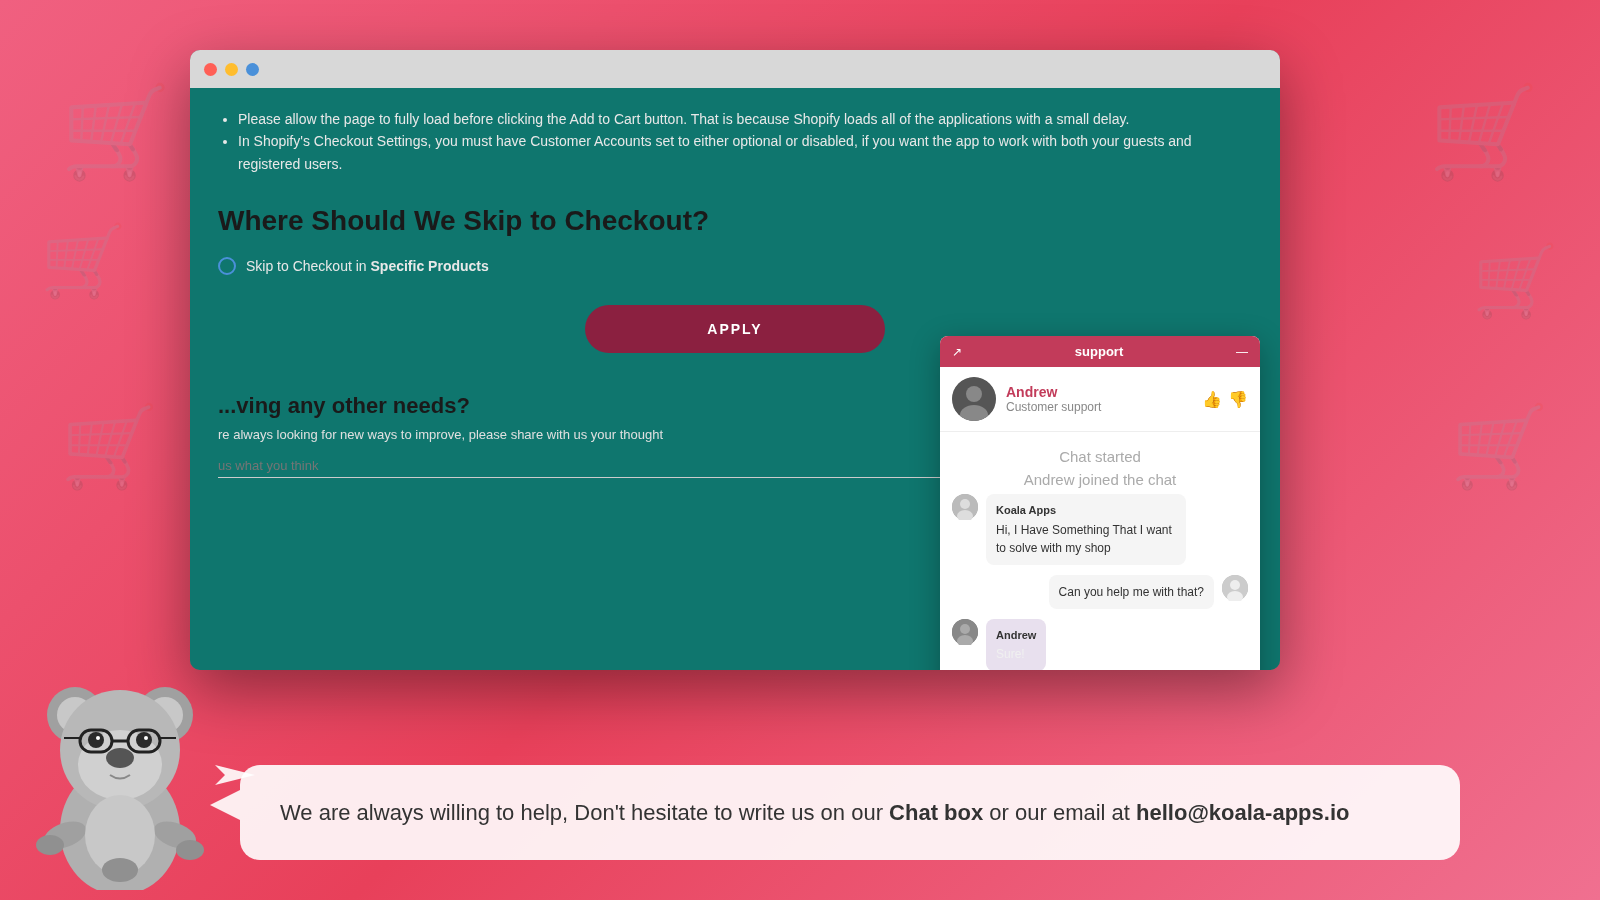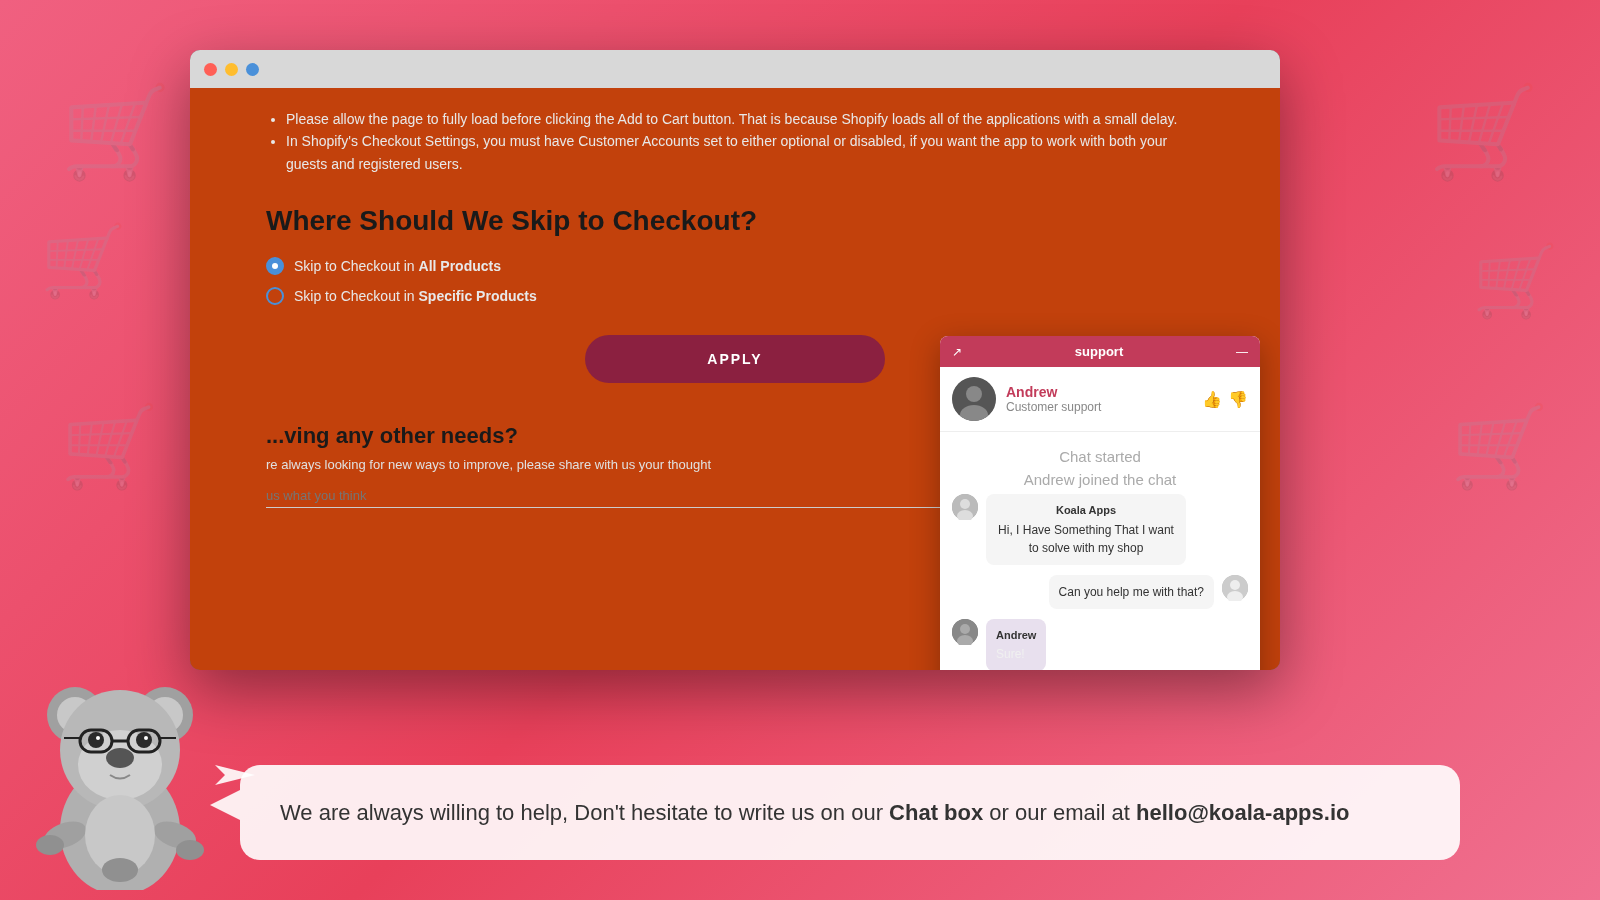--- a/index.html
+++ b/index.html
@@ -45,23 +45,23 @@
     .dot {
       width: 13px;
       height: 13px;
       border-radius: 50%;
     }
     .dot-red { background: #ff5f56; }
     .dot-yellow { background: #ffbd2e; }
     .dot-blue { background: #4a90d9; }
 
     .browser-content {
-      background: #c2410c;
+      background: #0f766e;
       height: calc(100% - 38px);
-      padding: 20px 76px;
+      padding: 20px 28px;
       color: #f0f0f0;
       overflow: hidden;
       position: relative;
     }
 
     .bullet-list {
       list-style: disc;
       padding-left: 20px;
       font-size: 14px;
       line-height: 1.6;
@@ -270,21 +270,20 @@
       max-width: 200px;
       padding: 8px 10px;
       border-radius: 8px;
       font-size: 12px;
       line-height: 1.5;
     }
 
     .msg-bubble.left {
       background: #f5f5f5;
       color: #333;
-      text-align: center;
     }
 
     .msg-bubble.right {
       background: #f5f5f5;
       color: #333;
       text-align: right;
     }
 
     .msg-sender {
       font-size: 11px;
@@ -354,24 +353,20 @@
   </div>
   <div class="browser-content">
     <ul class="bullet-list">
       <li>Please allow the page to fully load before clicking the Add to Cart button. That is because Shopify loads all of the applications with a small delay.</li>
       <li>In Shopify's Checkout Settings, you must have Customer Accounts set to either optional or disabled, if you want the app to work with both your guests and registered users.</li>
     </ul>
 
     <h2 class="section-title">Where Should We Skip to Checkout?</h2>
 
     <div class="radio-group">
-      <div class="radio-item">
-        <div class="radio-circle selected"></div>
-        <span>Skip to Checkout in <strong>All Products</strong></span>
-      </div>
       <div class="radio-item">
         <div class="radio-circle"></div>
         <span>Skip to Checkout in <strong>Specific Products</strong></span>
       </div>
     </div>
 
     <button class="apply-btn">APPLY</button>
 
     <h3 class="needs-section">
       <span>...ving any other needs?</span>

